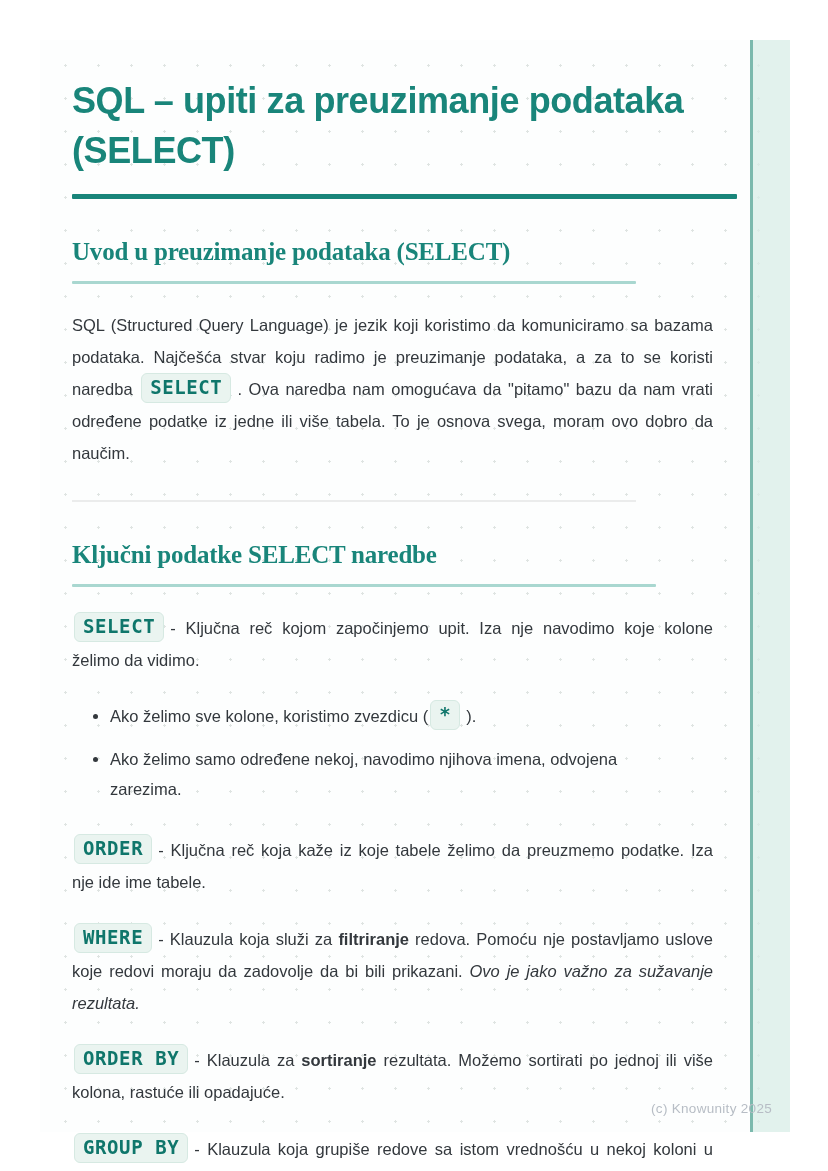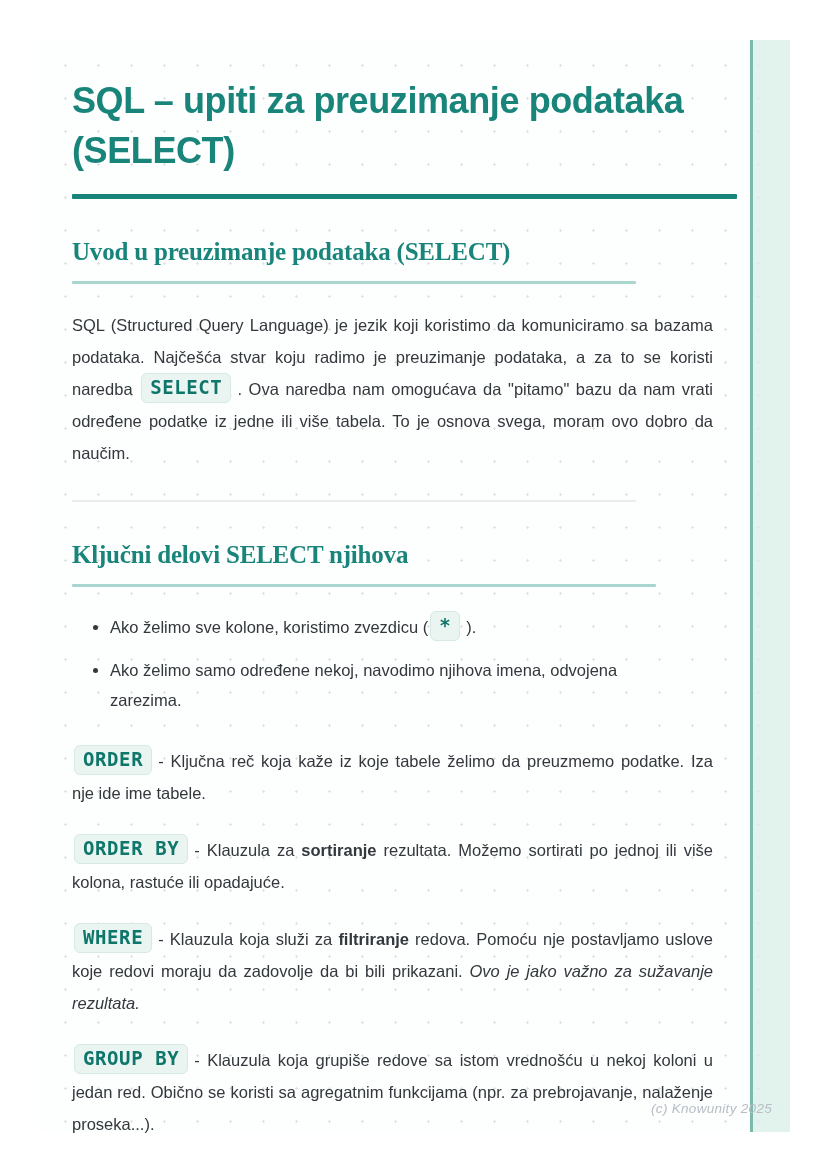--- a/index.html
+++ b/index.html
@@ -121,21 +121,20 @@
   strong { font-weight: 700; }
   em { font-style: italic; }
   .footer {
     position: absolute;
     right: 18px;
     bottom: 16px;
     font-size: 13.5px;
     letter-spacing: 0.3px;
     color: #b7bdc5;
     z-index: 3;
-    font-style: italic;
   }
 </style>
 </head>
 <body>
 
 <div class="canvas">
   <div class="sheet">
     <div class="accent-band"></div>
 
     <div class="content">
@@ -144,31 +143,32 @@
 
       <section>
         <h2>Uvod u preuzimanje podataka (SELECT)</h2>
         <div class="h2-rule rule-a"></div>
         <p class="para justify">SQL (Structured Query Language) je jezik koji koristimo da komuniciramo sa bazama podataka. Najčešća stvar koju radimo je preuzimanje podataka, a za to se koristi naredba <span class="badge">SELECT</span>. Ova naredba nam omogućava da "pitamo" bazu da nam vrati određene podatke iz jedne ili više tabela. To je osnova svega, moram ovo dobro da naučim.</p>
       </section>
 
       <div class="divider"></div>
 
       <section>
-        <h2>Ključni delovi SELECT njihova</h2>
+        <h2>Ključni podatke SELECT naredbe</h2>
         <div class="h2-rule rule-b"></div>
 
+        <p class="para justify"><span class="badge">SELECT</span>- Ključna reč kojom započinjemo upit. Iza nje navodimo koje kolone želimo da vidimo.</p>
 
         <ul class="bullets">
           <li>Ako želimo sve kolone, koristimo zvezdicu (<span class="badge">*</span>).</li>
           <li>Ako želimo samo određene nekoj, navodimo njihova imena, odvojena zarezima.</li>
         </ul>
 
         <p class="para justify"><span class="badge">ORDER</span>- Ključna reč koja kaže iz koje tabele želimo da preuzmemo podatke. Iza nje ide ime tabele.</p>
+        <p class="para justify"><span class="badge">WHERE</span>- Klauzula koja služi za <strong>filtriranje</strong> redova. Pomoću nje postavljamo uslove koje redovi moraju da zadovolje da bi bili prikazani. <em>Ovo je jako važno za sužavanje rezultata.</em></p>
         <p class="para justify"><span class="badge">ORDER BY</span>- Klauzula za <strong>sortiranje</strong> rezultata. Možemo sortirati po jednoj ili više kolona, rastuće ili opadajuće.</p>
-        <p class="para justify"><span class="badge">WHERE</span>- Klauzula koja služi za <strong>filtriranje</strong> redova. Pomoću nje postavljamo uslove koje redovi moraju da zadovolje da bi bili prikazani. <em>Ovo je jako važno za sužavanje rezultata.</em></p>
         <p class="para justify"><span class="badge">GROUP BY</span>- Klauzula koja grupiše redove sa istom vrednošću u nekoj koloni u jedan red. Obično se koristi sa agregatnim funkcijama (npr. za prebrojavanje, nalaženje proseka...).</p>
       </section>
     </div>
 
     <div class="footer">(c) Knowunity 2025</div>
   </div>
 </div>
 
 </body></html>

